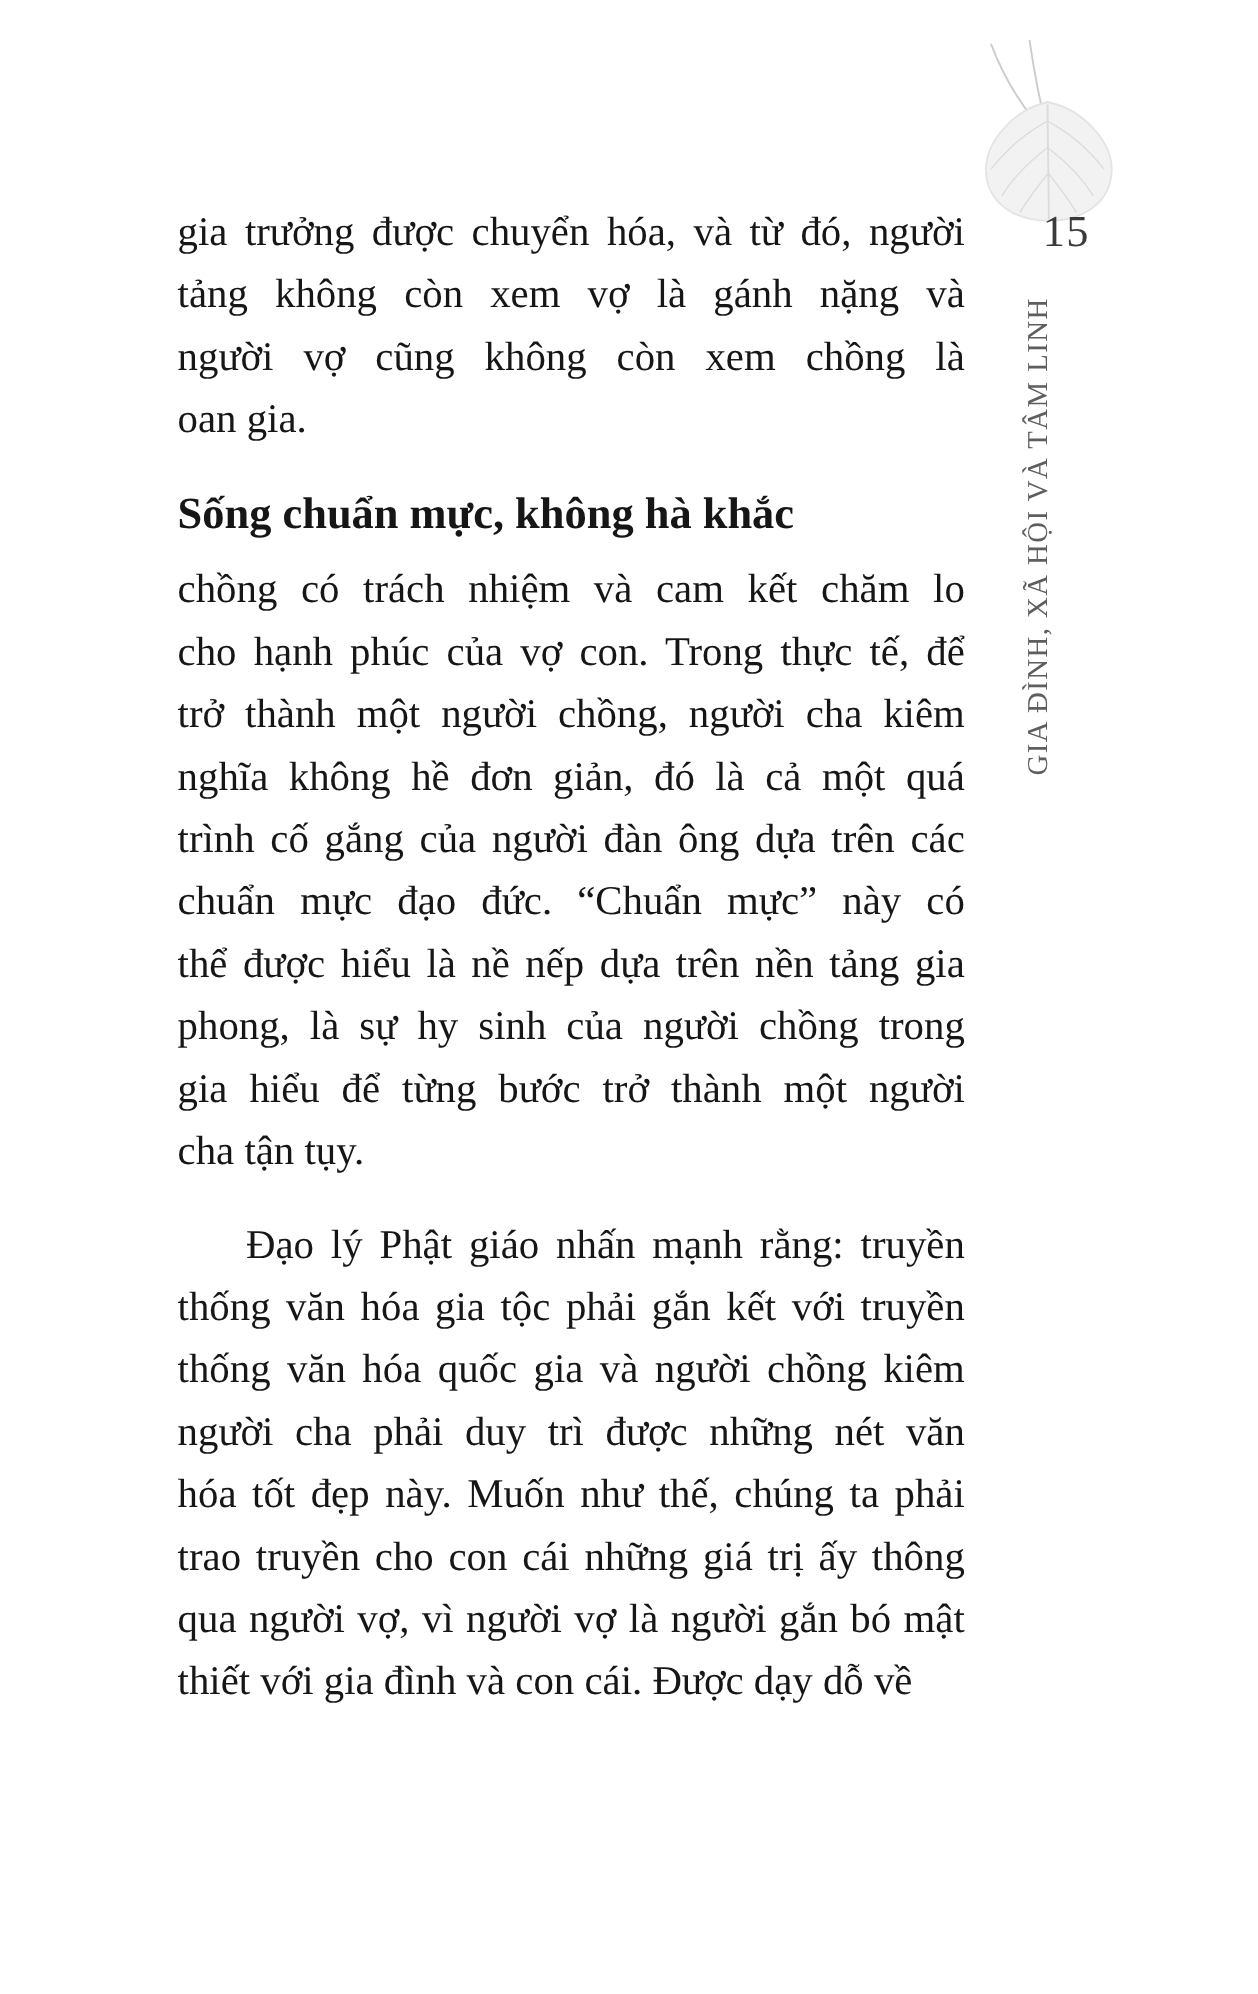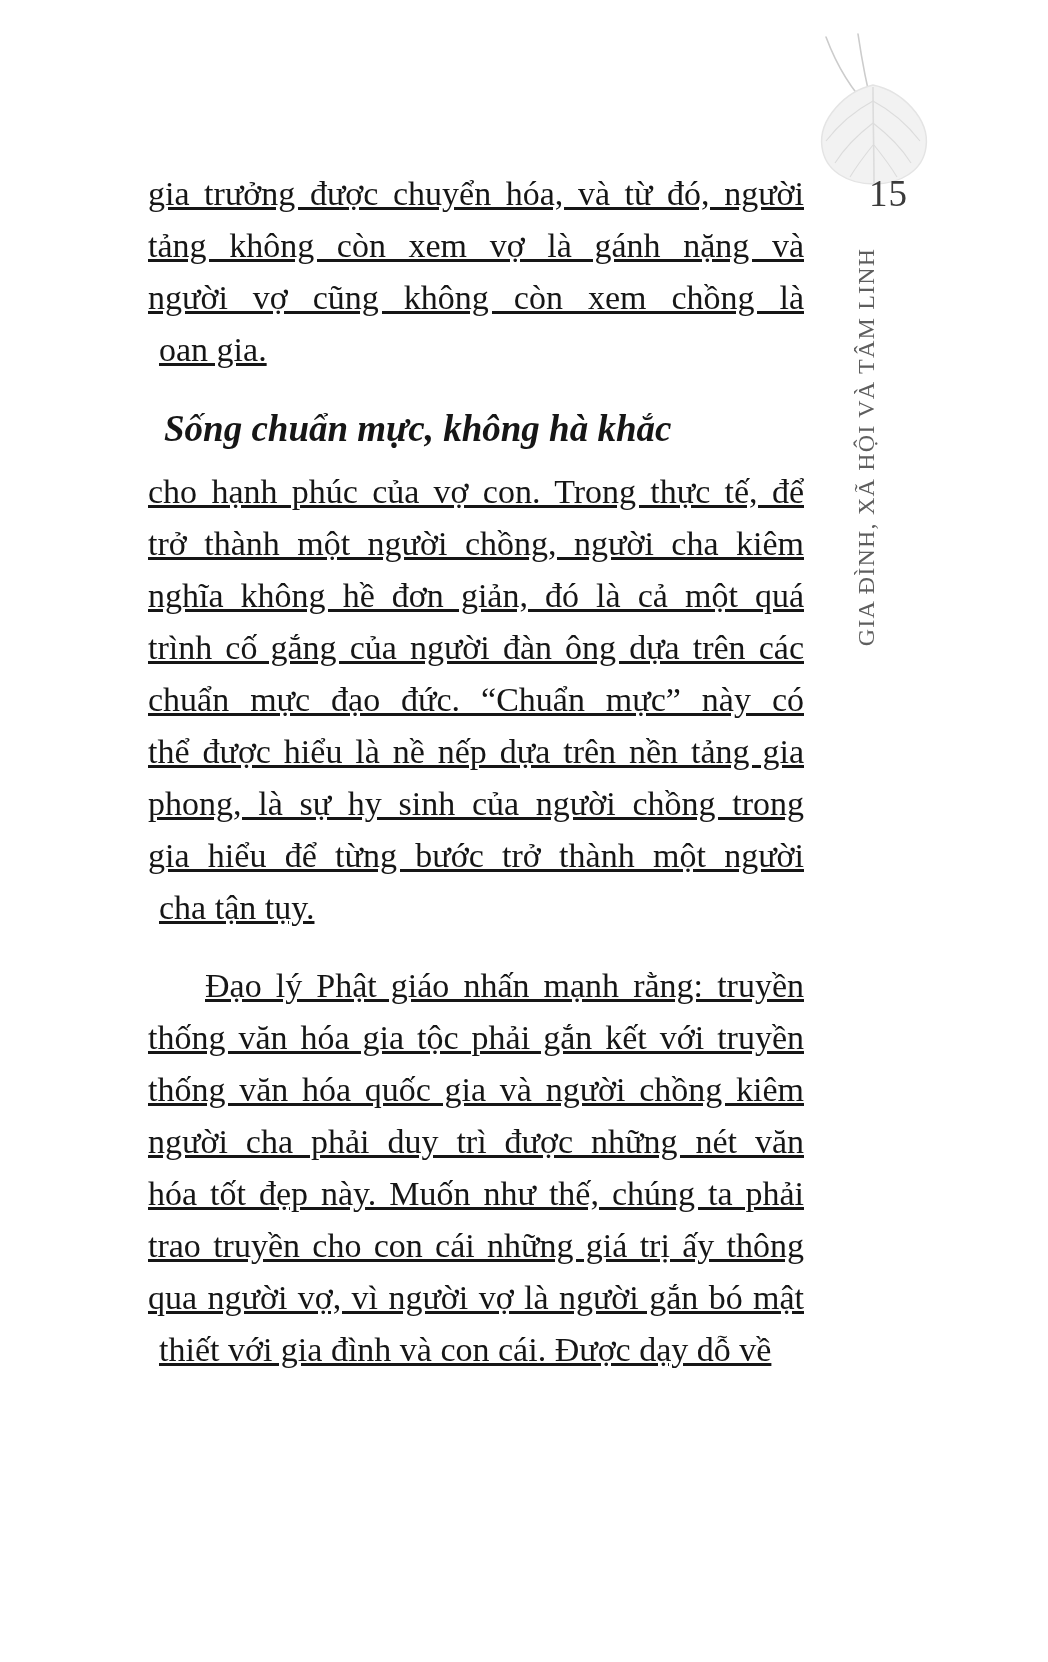--- a/index.html
+++ b/index.html
@@ -52,42 +52,39 @@
   .body-text {
     position: absolute;
     left: 148px;
     top: 168px;
     width: 656px;
     font-size: 34px;
     line-height: 52px;
   }
   .para {
     margin: 0 0 26px 0;
-    text-decoration: underline;
   }
   .line {
     text-align: justify;
     text-align-last: justify;
     height: 52px;
     overflow: hidden;
     white-space: nowrap;
   }
   .line.last {
     text-align-last: left;
-    margin-left: 11px;
   }
   .para.indent .line.first {
     text-indent: 57px;
   }
   .heading {
-    margin: 24px 0 10px 16px;
+    margin: 24px 0 10px 0;
     font-size: 37px;
     line-height: 54px;
     font-weight: bold;
-    font-style: italic;
   }
 </style>
 </head>
 <body>
 
 <div class="page">
 
   <div class="leaf-watermark">
     <svg width="126" height="152" viewBox="0 0 126 152" xmlns="http://www.w3.org/2000/svg">
       <path d="M14,4 C26,36 44,62 60,78" fill="none" stroke="var(--leaf-stem,#ccc)" stroke-width="1.6" stroke-linecap="round"></path>
@@ -109,20 +106,21 @@
 
   <div class="body-text">
       <div class="para">
         <div class="line first">gia trưởng được chuyển hóa, và từ đó, người</div>
         <div class="line">tảng không còn xem vợ là gánh nặng và</div>
         <div class="line">người vợ cũng không còn xem chồng là</div>
         <div class="line last">oan gia.</div>
       </div>
       <div class="heading">Sống chuẩn mực, không hà khắc</div>
       <div class="para indent">
+        <div class="line">chồng có trách nhiệm và cam kết chăm lo</div>
         <div class="line">cho hạnh phúc của vợ con. Trong thực tế, để</div>
         <div class="line">trở thành một người chồng, người cha kiêm</div>
         <div class="line">nghĩa không hề đơn giản, đó là cả một quá</div>
         <div class="line">trình cố gắng của người đàn ông dựa trên các</div>
         <div class="line">chuẩn mực đạo đức. “Chuẩn mực” này có</div>
         <div class="line">thể được hiểu là nề nếp dựa trên nền tảng gia</div>
         <div class="line">phong, là sự hy sinh của người chồng trong</div>
         <div class="line">gia hiểu để từng bước trở thành một người</div>
         <div class="line last">cha tận tụy.</div>
       </div>

